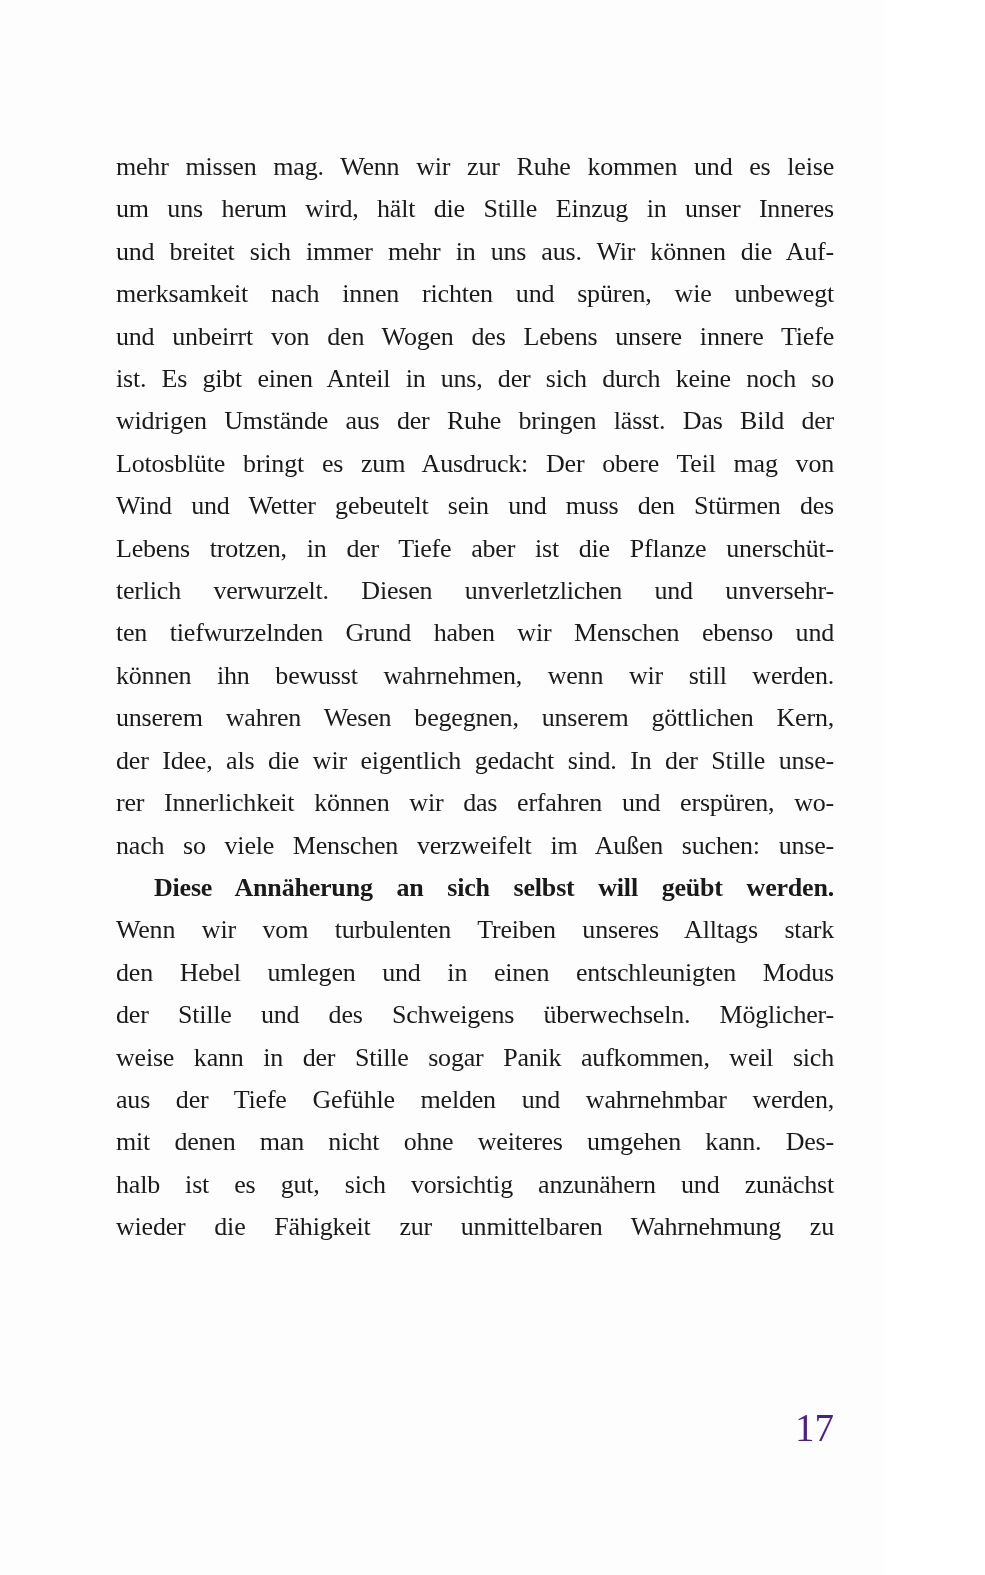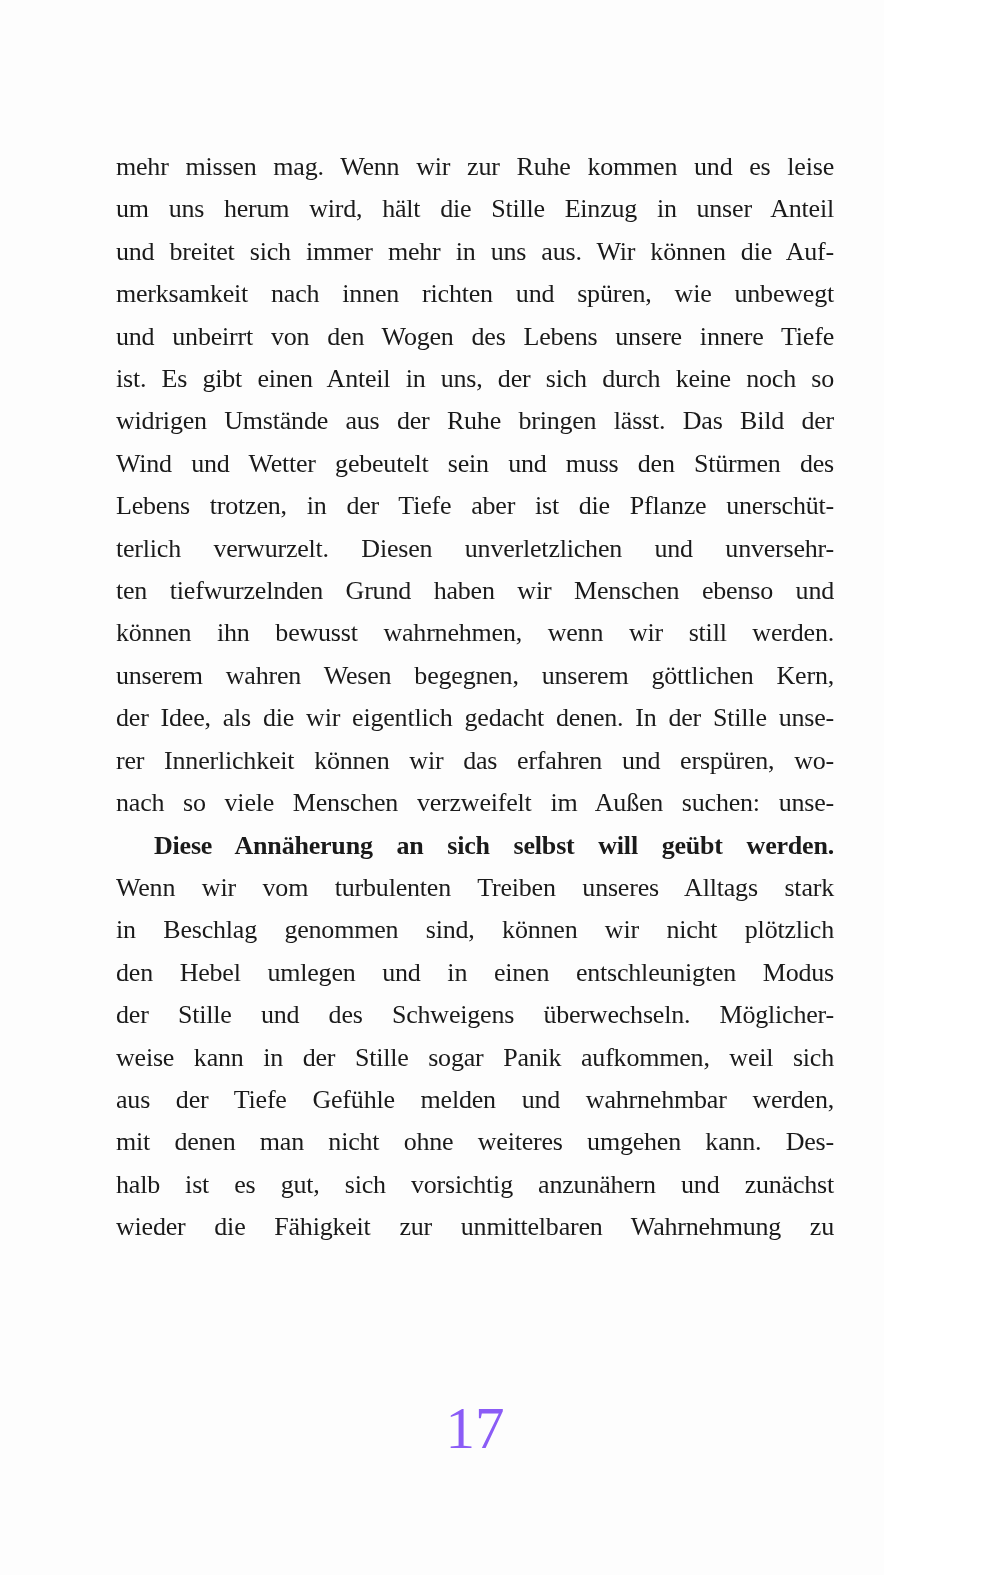--- a/index.html
+++ b/index.html
@@ -34,50 +34,50 @@
   }
   .text-line.indent {
     text-indent: 38px;
     font-weight: bold;
   }
   .page-number {
     position: absolute;
     top: 1402px;
     left: 116px;
     width: 718px;
-    text-align: center;
-    font-size: 59px;
+    text-align: right;
+    font-size: 39px;
     line-height: 52px;
-    color: #8b5cf6;
+    color: #4c1d95;
   }
 </style>
 </head>
 <body>
 
 <div class="page">
   <div class="text-block">
       <div class="text-line">mehr missen mag. Wenn wir zur Ruhe kommen und es leise</div>
-      <div class="text-line">um uns herum wird, hält die Stille Einzug in unser Anteil</div>
+      <div class="text-line">um uns herum wird, hält die Stille Einzug in unser Inneres</div>
       <div class="text-line">und breitet sich immer mehr in uns aus. Wir können die Auf-</div>
       <div class="text-line">merksamkeit nach innen richten und spüren, wie unbewegt</div>
       <div class="text-line">und unbeirrt von den Wogen des Lebens unsere innere Tiefe</div>
       <div class="text-line">ist. Es gibt einen Anteil in uns, der sich durch keine noch so</div>
       <div class="text-line">widrigen Umstände aus der Ruhe bringen lässt. Das Bild der</div>
+      <div class="text-line">Lotosblüte bringt es zum Ausdruck: Der obere Teil mag von</div>
       <div class="text-line">Wind und Wetter gebeutelt sein und muss den Stürmen des</div>
       <div class="text-line">Lebens trotzen, in der Tiefe aber ist die Pflanze unerschüt-</div>
       <div class="text-line">terlich verwurzelt. Diesen unverletzlichen und unversehr-</div>
       <div class="text-line">ten tiefwurzelnden Grund haben wir Menschen ebenso und</div>
       <div class="text-line">können ihn bewusst wahrnehmen, wenn wir still werden.</div>
       <div class="text-line">unserem wahren Wesen begegnen, unserem göttlichen Kern,</div>
-      <div class="text-line">der Idee, als die wir eigentlich gedacht denen. In der Stille unse-</div>
+      <div class="text-line">der Idee, als die wir eigentlich gedacht sind. In der Stille unse-</div>
       <div class="text-line">rer Innerlichkeit können wir das erfahren und erspüren, wo-</div>
       <div class="text-line">nach so viele Menschen verzweifelt im Außen suchen: unse-</div>
       <div class="text-line indent">Diese Annäherung an sich selbst will geübt werden.</div>
       <div class="text-line">Wenn wir vom turbulenten Treiben unseres Alltags stark</div>
-      <div class="text-line">in Beschlag genommen sind, können wir nicht plötzlich</div>
       <div class="text-line">den Hebel umlegen und in einen entschleunigten Modus</div>
       <div class="text-line">der Stille und des Schweigens überwechseln. Möglicher-</div>
       <div class="text-line">weise kann in der Stille sogar Panik aufkommen, weil sich</div>
       <div class="text-line">aus der Tiefe Gefühle melden und wahrnehmbar werden,</div>
       <div class="text-line">mit denen man nicht ohne weiteres umgehen kann. Des-</div>
       <div class="text-line">halb ist es gut, sich vorsichtig anzunähern und zunächst</div>
       <div class="text-line">wieder die Fähigkeit zur unmittelbaren Wahrnehmung zu</div>
     </div>
   <div class="page-number">17</div>
 </div>

